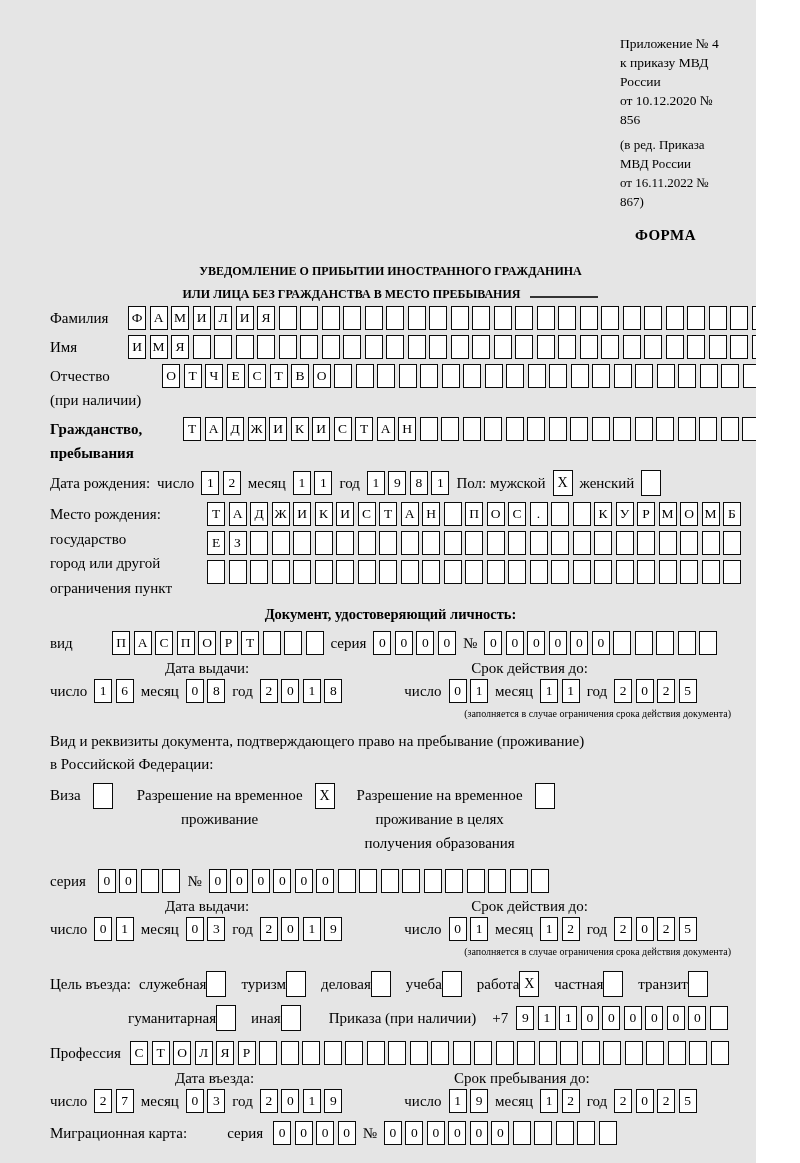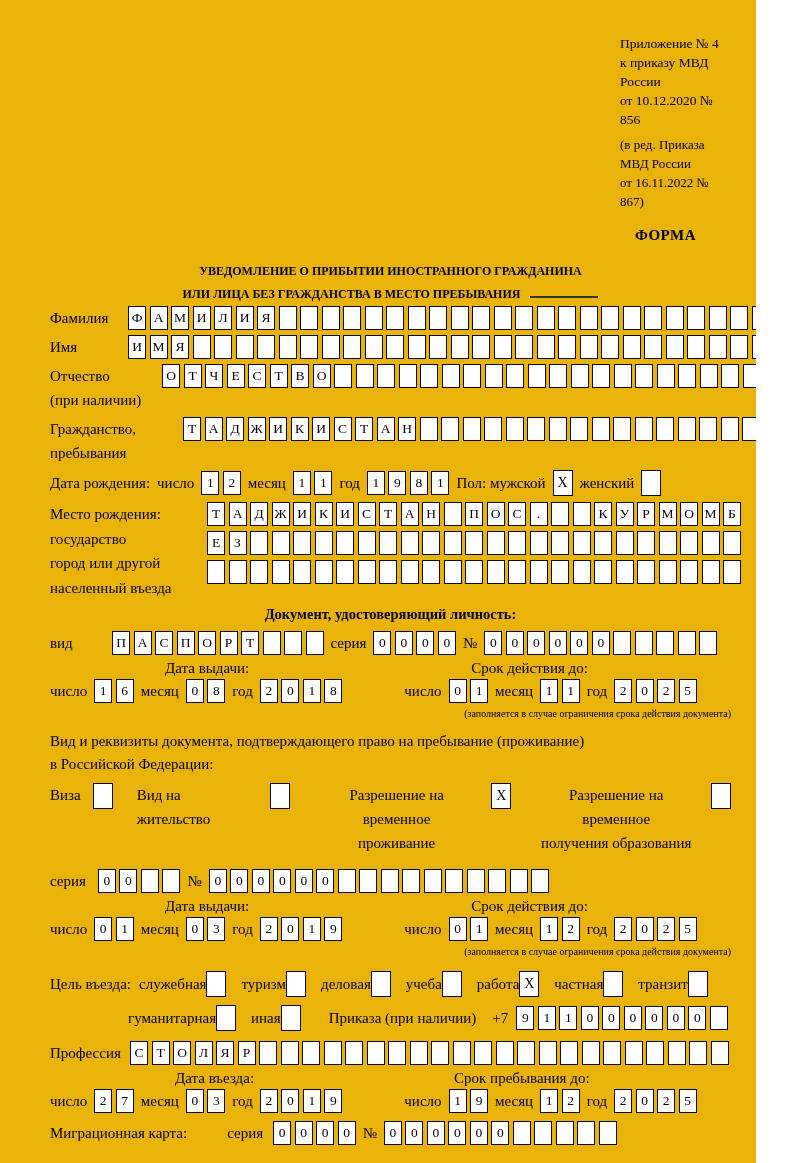--- a/index.html
+++ b/index.html
@@ -1,35 +1,35 @@
 <!DOCTYPE html>
 <html><head>
 <meta charset="utf-8">
 <style>
   html,body { margin:0; padding:0; background:#ffffff; }
   .page {
     width:756px; height:1163px; box-sizing:border-box;
     padding:34px 25px 8px 50px; position:relative; overflow:hidden;
-    background:#eab308; color:#000;
+    background:#e5e5e5; color:#000;
     font-family:"Liberation Serif","DejaVu Serif",serif; font-size:15px;
   }
   
   .annex { margin-left:570px; font-size:13.5px; line-height:19px; }
   .annex .grp2 { margin-top:6px; font-size:13px; }
   .forma { text-align:right; padding-right:35px; font-weight:bold; font-size:15px; margin-top:16px; letter-spacing:.5px; }
   
   .title { text-align:center; font-weight:bold; font-size:12px; line-height:23px; margin-top:16px; }
   .blank-line { display:inline-block; width:68px; border-bottom:2px solid #333; margin-left:10px; }
   .sec1 { font-weight:bold; font-size:14.5px; margin-top:28px; margin-bottom:20px; letter-spacing:.2px; }
   
   .frow { display:flex; align-items:center; margin-bottom:5px; }
   .frow.top { align-items:flex-start; }
   .flabel { flex:0 0 auto; }
   .lbl2 { line-height:24px; }
-  .w78 { width:78px; } .w110 { width:112px; } .w133 { width:133px; }
+  .w78 { width:78px; } .w110 { width:112px; } .w133 { width:133px;font-weight:bold; }
   .w155 { width:157px; } .w60 { width:62px; } .w80 { width:80px; }
   
   .cells { display:inline-flex; gap:3.5px; flex-wrap:nowrap; }
   .cell {
     width:18px; height:24px; box-sizing:border-box; border:1.6px solid #0a0a0a;
     display:inline-flex; align-items:center; justify-content:center;
     font-size:13.5px; background:#fff; flex:0 0 auto;
   }
   .cellcol .cells { margin-bottom:5px; }
   .checkbox {
@@ -255,21 +255,21 @@
     <span class="checkbox">X</span>
     <span class="dlabel">женский</span>
     <span class="checkbox"></span>
   </div>
 
   <div class="frow top" style="margin-top:6px;">
     <span class="flabel w155" style="line-height:24.5px;">
       <div>Место рождения:</div>
       <div>государство</div>
       <div>город или другой</div>
-      <div>населенный въезда</div>
+      <div>ограничения пункт</div>
     </span>
     <span class="cellcol">
       <div class="cells">
           <span class="cell">Т</span>
           <span class="cell">А</span>
           <span class="cell">Д</span>
           <span class="cell">Ж</span>
           <span class="cell">И</span>
           <span class="cell">К</span>
           <span class="cell">И</span>
@@ -432,33 +432,30 @@
 
   <div class="plainline">Вид и реквизиты документа, подтверждающего право на пребывание (проживание)</div>
   <div class="plainline">в Российской Федерации:</div>
 
   <div class="optrow">
     <div class="opt">
       <span class="olabel">Виза</span>
       <span class="checkbox"></span>
     </div>
     <div class="opt" style="margin-left:24px;">
-      <span class="olabel">Вид на жительство</span>
-      <span class="checkbox"></span>
-    </div>
-    <div class="opt" style="margin-left:24px;">
       <span class="olabel center">
         <div>Разрешение на временное</div>
         <div>проживание</div>
       </span>
       <span class="checkbox">X</span>
     </div>
     <div class="opt" style="margin-left:22px;">
       <span class="olabel center">
         <div>Разрешение на временное</div>
+        <div>проживание в целях</div>
         <div>получения образования</div>
       </span>
       <span class="checkbox"></span>
     </div>
   </div>
 
   <div class="frow">
     <span class="flabel" style="margin-right:12px;">серия</span>
     <span class="cells">
         <span class="cell">0</span>

